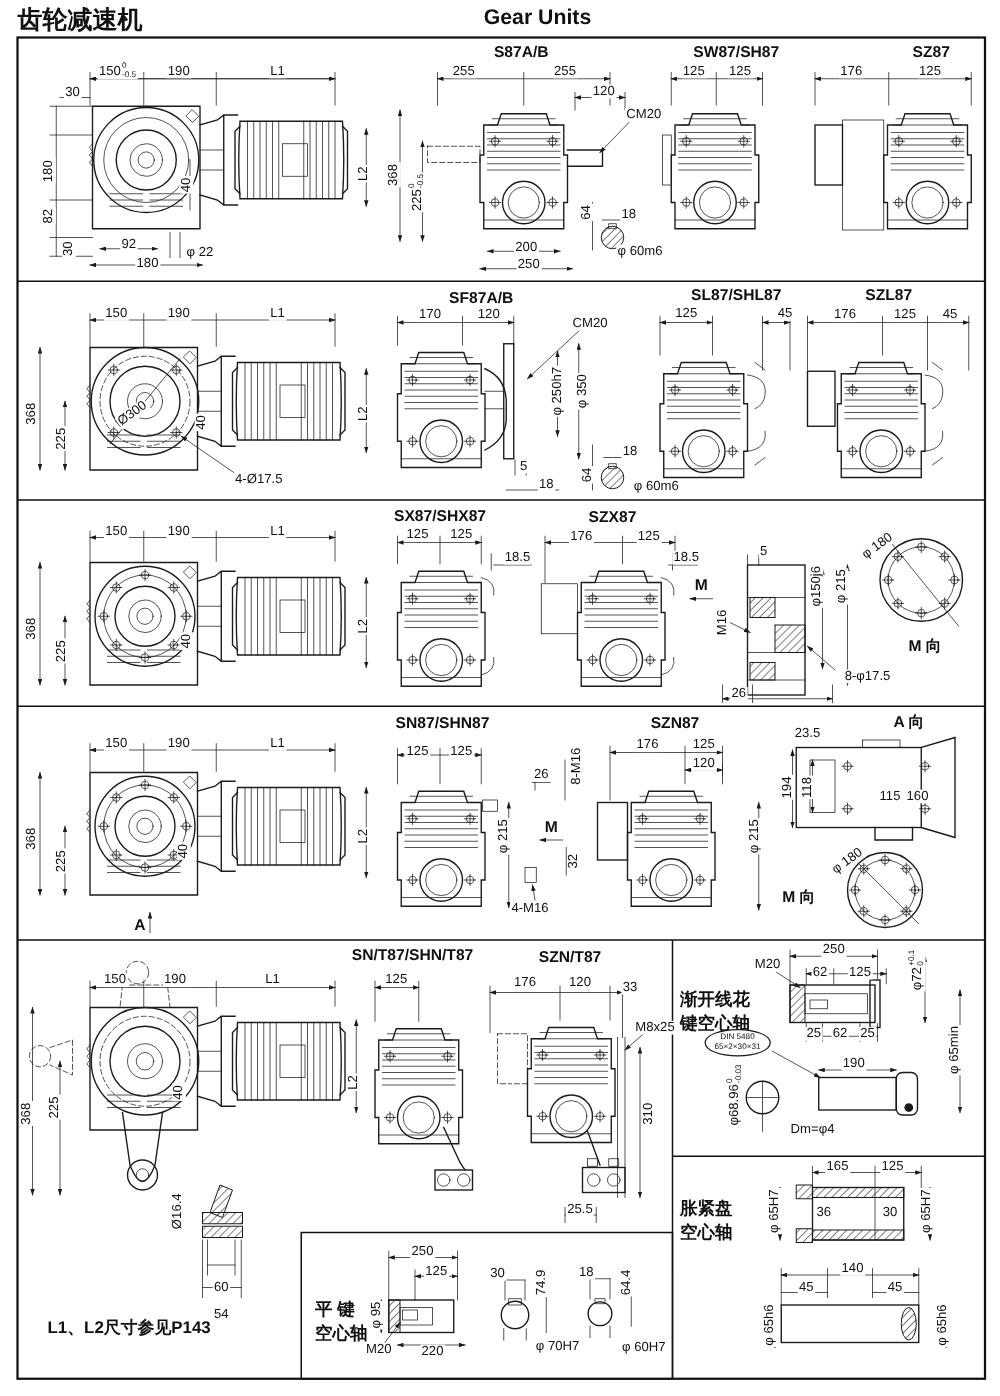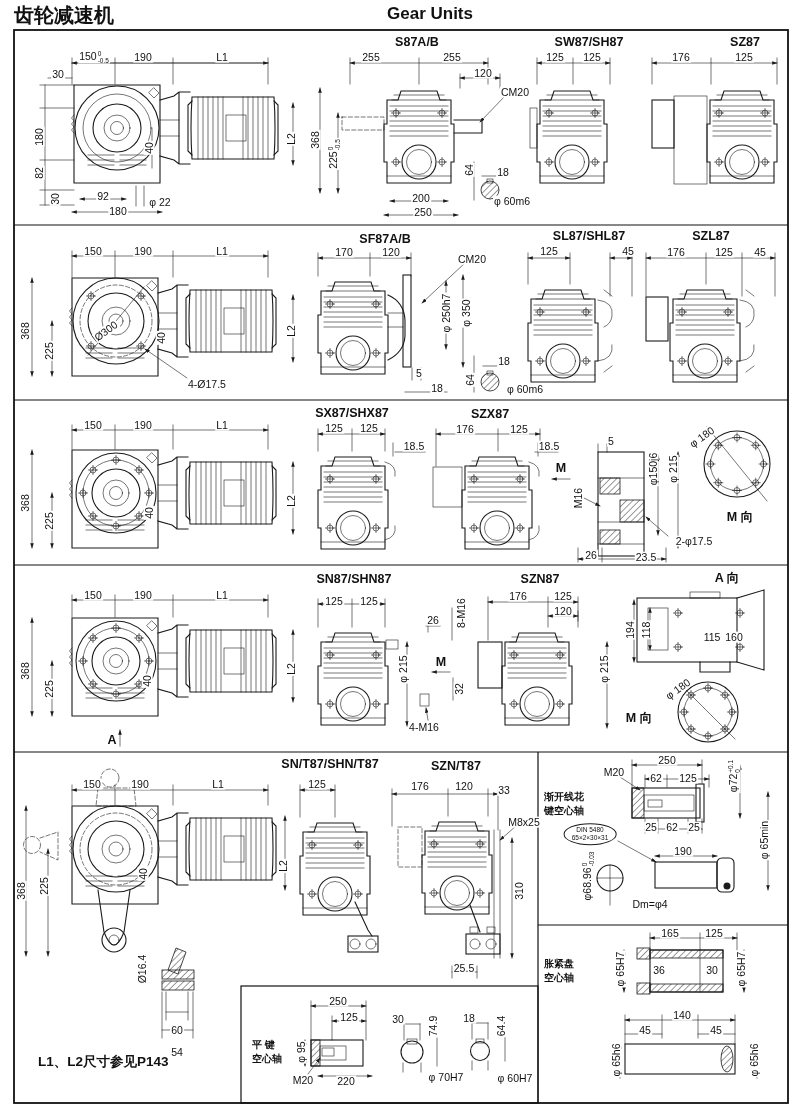--- a/index.html
+++ b/index.html
@@ -16,21 +16,21 @@
   #lw .bk{fill:#1b1b1b;stroke:none}
   .lb{position:absolute;transform:translate(-50%,-50%);font-size:10.5px;line-height:1.02;
       white-space:nowrap;background:#fff;padding:0 1px;z-index:5}
   .v{transform:translate(-50%,-50%) rotate(-90deg)}
   .dg{transform:translate(-50%,-50%) rotate(-36deg)}
   .ttl{font-weight:700;font-size:12.5px}
   .tol{display:inline-flex;flex-direction:column;font-size:6.5px;line-height:6.5px;
        vertical-align:middle;margin-left:1px;text-align:left}
   .oval{border:1px solid #1b1b1b;border-radius:50%;font-size:6.5px;line-height:1.2;
         padding:2px 7px;text-align:center}
-  .cn{position:absolute;font-size:10px;font-weight:700;line-height:1.35;background:#fff;
+  .cn{position:absolute;font-size:14px;font-weight:700;line-height:1.35;background:#fff;
       white-space:nowrap;z-index:5}
   .note{position:absolute;font-size:13.5px;font-weight:700;background:#fff;z-index:5}
   .hcn{position:absolute;left:14px;top:2px;font-size:20px;font-weight:700;z-index:5}
   .hen{position:absolute;left:430px;top:4px;transform:translateX(-50%);font-size:17px;
        font-weight:700;z-index:5}
   .wm{position:absolute;left:318px;top:378px;font-size:300px;font-weight:700;font-style:italic;
       color:#8d8d8d;opacity:.5;letter-spacing:-12px;line-height:1;z-index:9;pointer-events:none}
 </style>
 </head>
 <body>
@@ -516,22 +516,22 @@
 <span class="lb" style="left:465px;top:429px">176</span>
 <span class="lb" style="left:519px;top:429px">125</span>
 <span class="lb" style="left:549px;top:446px">18.5</span>
 
 <span class="lb" style="left:611px;top:441px">5</span>
 <span class="lb v" style="left:653px;top:469px">φ150j6</span>
 <span class="lb v" style="left:673px;top:469px">φ 215</span>
 <span class="lb v" style="left:578px;top:498px">M16</span>
 <span class="lb ttl" style="left:561px;top:468px">M</span>
 <span class="lb" style="left:591px;top:555px">26</span>
-<span class="lb" style="left:646px;top:557px">23.5</span>
-<span class="lb" style="left:694px;top:541px">2-φ17.5</span>
+<span class="lb" style="left:646px;top:587px">23.5</span>
+<span class="lb" style="left:694px;top:541px">8-φ17.5</span>
 <span class="lb dg" style="left:702px;top:437px">φ 180</span>
 <span class="lb ttl" style="left:740px;top:517px">M 向</span>
 
 <span class="lb" style="left:93px;top:595px">150</span>
 <span class="lb" style="left:143px;top:595px">190</span>
 <span class="lb" style="left:222px;top:595px">L1</span>
 <span class="lb v" style="left:25px;top:671px">368</span>
 <span class="lb v" style="left:49px;top:689px">225</span>
 <span class="lb v" style="left:147px;top:681px">40</span>
 <span class="lb v" style="left:291px;top:669px">L2</span>

